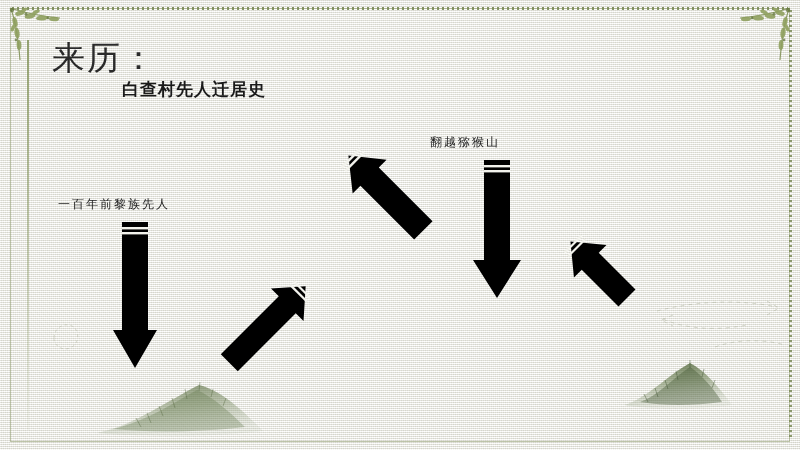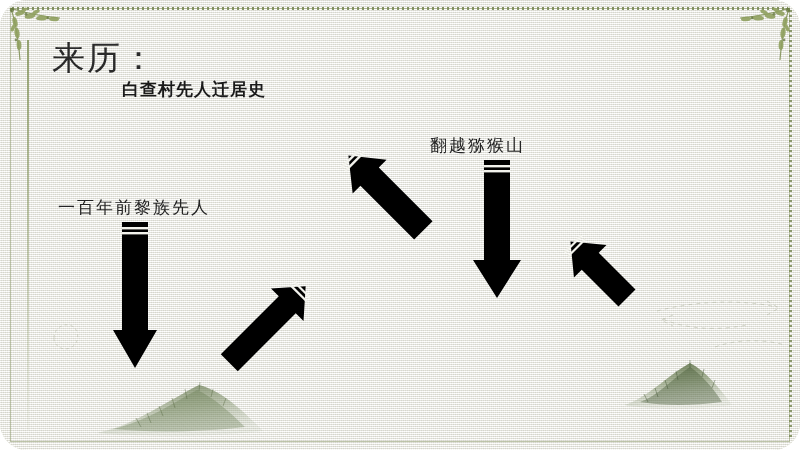--- a/index.html
+++ b/index.html
@@ -7,21 +7,20 @@
     padding: 0;
     background: #ffffff;
   }
   #slide {
     position: relative;
     width: 800px;
     height: 450px;
     overflow: hidden;
     background-color: #f2f2ec;
     font-family: "DejaVu Sans", "Liberation Sans", sans-serif;
-    border-radius: 27px;
   }
 
   
   .paper-texture {
     position: absolute;
     inset: 0;
     background-color: #f3f3ed;
     background-image:
       repeating-linear-gradient(0deg,
         rgba(255,255,255,0.75) 0px, rgba(255,255,255,0.75) 1px,
@@ -103,21 +102,21 @@
   .subtitle {
     left: 122px; top: 78px;
     font-family: Liberation Mono, monospace;
     font-weight: bold;
     font-size: 17px;
     letter-spacing: 1px;
     color: #1a1a1a;
   }
   .node-label {
     font-family: "DejaVu Serif", "Liberation Serif", serif;
-    font-size: 17px;
+    font-size: 12px;
     letter-spacing: 2px;
     color: #232323;
   }
   .node-1 { left: 58px;  top: 196px; text-align: center; }
   .node-2 { left: 119px; top: 383px; }
   .node-3 { left: 253px; top: 251px; }
   .node-4 { left: 430px; top: 134px; }
   .node-5 { left: 424px; top: 312px; }
   .node-6 {
     left: 604px; top: 188px;

